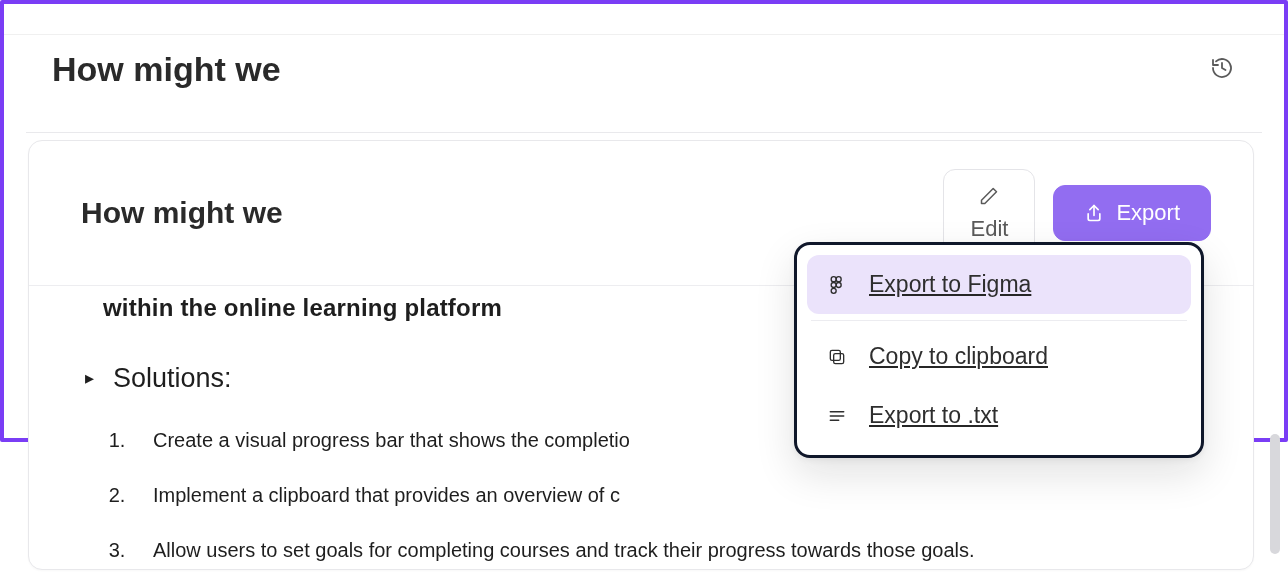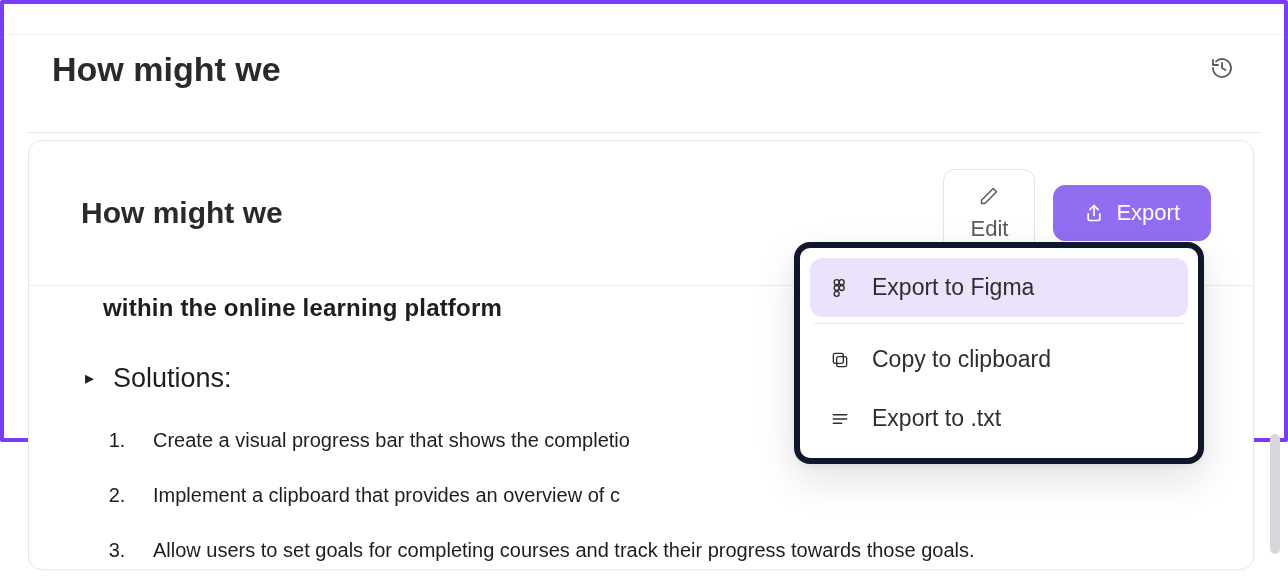--- a/index.html
+++ b/index.html
@@ -160,24 +160,25 @@
     line-height: 1.55;
   }
 
   
   .dropdown {
     position: absolute;
     top: 238px;
     left: 790px;
     width: 410px;
     background: #ffffff;
-    border: 6px solid #0f172a;
+    border: 3px solid #0f172a;
     border-radius: 16px;
     box-shadow: 0 16px 40px rgba(17,17,17,0.12), 0 2px 6px rgba(0,0,0,0.06);
     padding: 10px;
+    text-decoration: underline;
   }
   .dropdown-item {
     display: flex;
     align-items: center;
     gap: 20px;
     padding: 16px 18px;
     border-radius: 12px;
     font-size: 23px;
     color: #2e2e2e;
     cursor: pointer;

